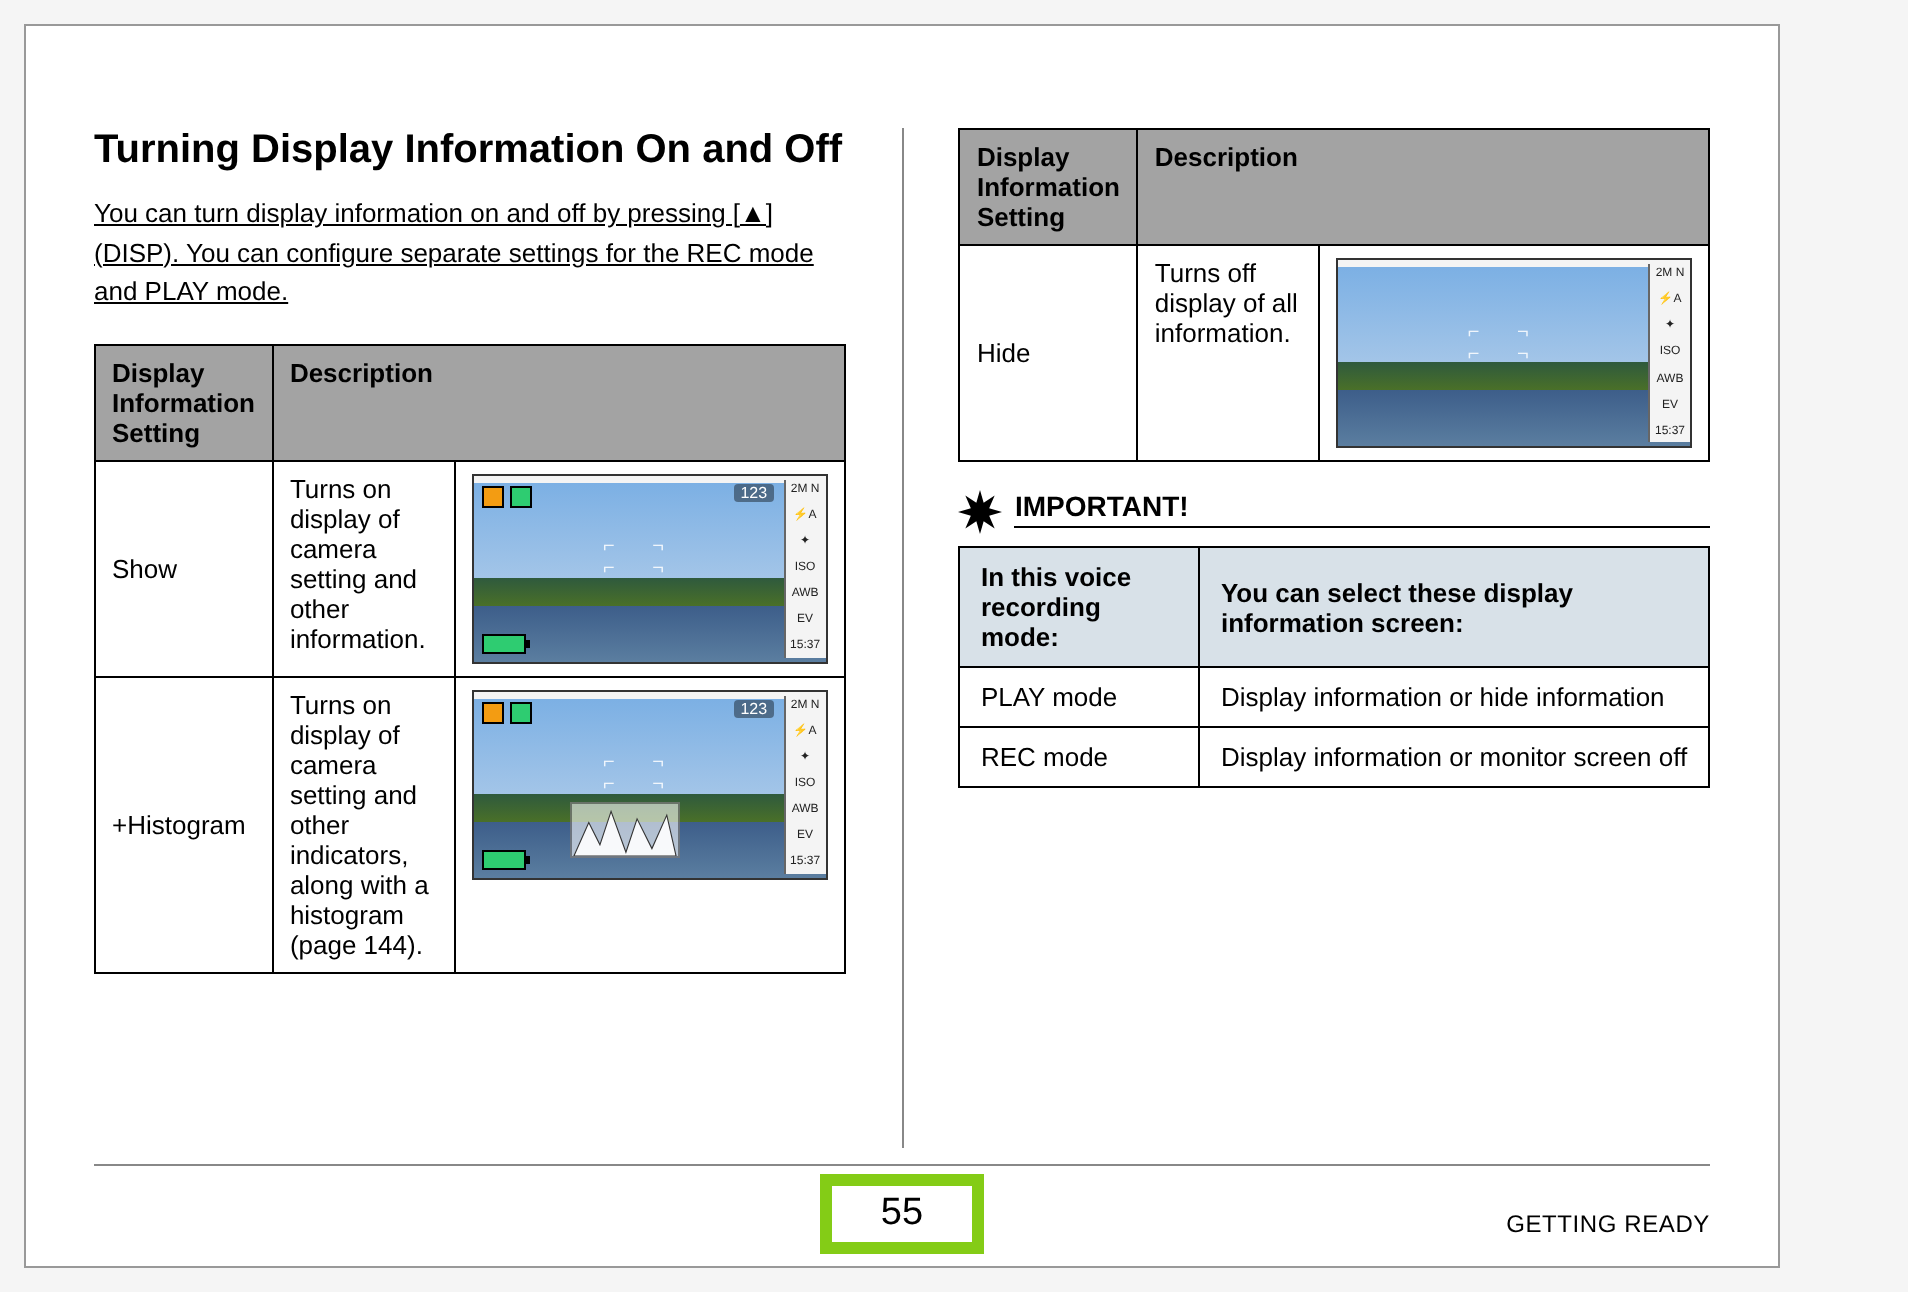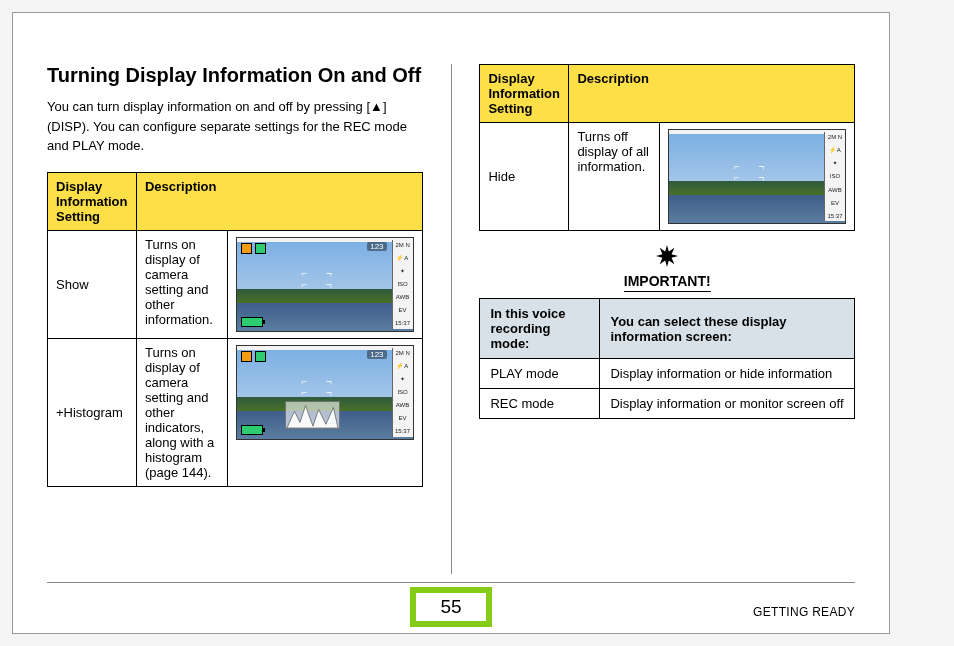--- a/index.html
+++ b/index.html
@@ -32,34 +32,35 @@
   width: 416px;
 }
 h1 {
   font-size: 20px;
   font-weight: bold;
   margin-bottom: 10px;
 }
 .intro {
   line-height: 1.5;
   margin-bottom: 16px;
+  text-decoration: underline;
 }
 table.info {
   border-collapse: collapse;
   width: 100%;
 }
 table.info th, table.info td {
   border: 1px solid #000;
   padding: 6px 8px;
   text-align: left;
   vertical-align: top;
   font-size: 13px;
 }
 table.info th {
-  background: #fde047;
+  background: #a3a3a3;
   font-weight: bold;
 }
 .col1 { width: 92px; vertical-align: middle !important; }
 .col2 { width: 130px; }
 .descrow .setting { vertical-align: middle; }
 .imgcell { padding: 3px; }
 .camera-thumb {
   width: 178px;
   height: 95px;
   position: relative;
@@ -89,21 +90,21 @@
   position: absolute; left: 50%; top: 45%; transform: translate(-60%,-50%);
   color: rgba(255,255,255,.85); font-size: 10px; letter-spacing: 8px;
 }
 .battery { position:absolute; bottom:4px; left:4px; width:22px; height:10px; background:#2ecc71; border:1px solid #000;}
 .battery::after{content:""; position:absolute; right:-3px; top:2px; width:2px; height:4px; background:#000;}
 .histo {
   position:absolute; left: 48px; top: 55px; width: 55px; height: 28px;
   background: rgba(255,255,255,.6); border:1px solid rgba(0,0,0,.4);
 }
 .histo svg { width:100%; height:100%; }
-.important-row { display:flex; align-items:center; gap:6px; margin: 14px 0 6px 0; flex-direction: column;}
+.important-row { display:flex; align-items:flex-start; gap:6px; margin: 14px 0 6px 0;}
 .burst {
   width: 22px; height: 22px; display:inline-flex; align-items:center; justify-content:center;
 }
 .burst svg { width:22px; height:22px; }
 .important-label { font-weight: bold; font-size: 14px; border-bottom: 1px solid #000; flex:1; padding-bottom:2px;}
 ul.notes { list-style: disc; padding-left: 28px; margin-top:4px;}
 ul.notes li { line-height:1.55; margin-bottom:4px; }
 table.voice { border-collapse: collapse; width: 100%; margin-top:5px;}
 table.voice th, table.voice td { border: 1px solid #000; padding: 7px 10px; font-size: 13px; text-align:left;}
 table.voice th { background: #d8e1e8; font-weight:bold;}

